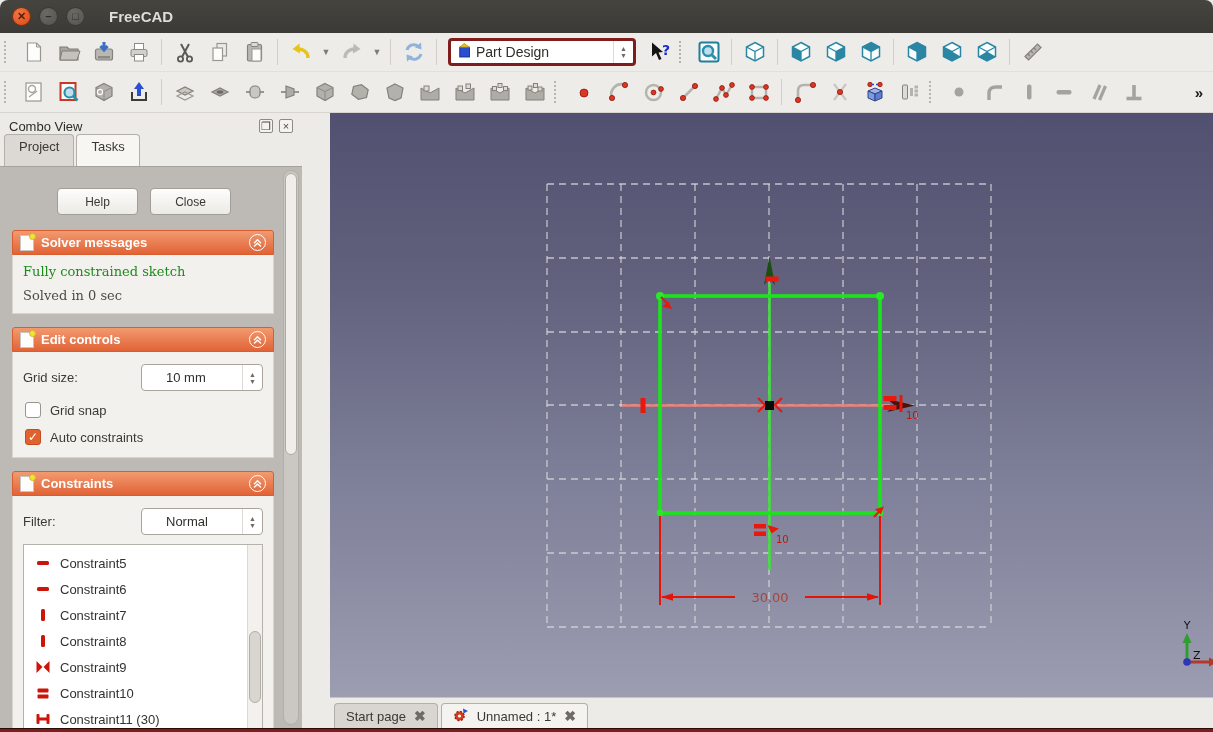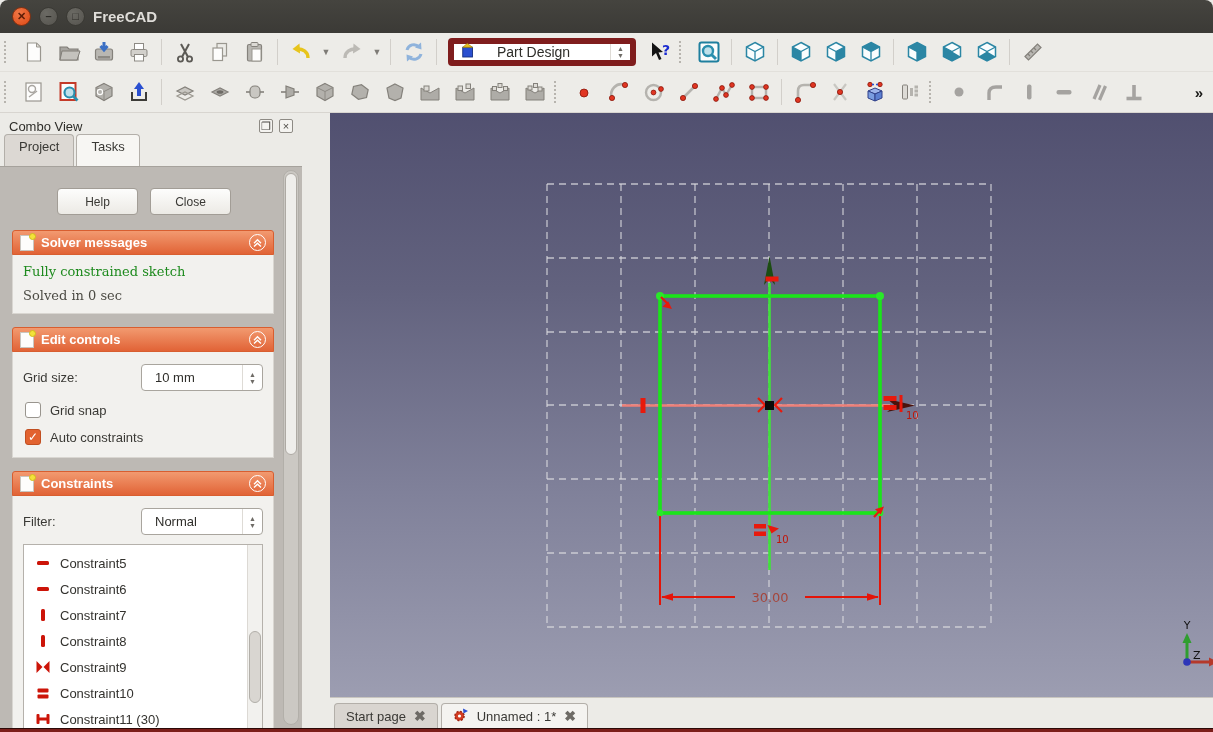--- a/index.html
+++ b/index.html
@@ -9,32 +9,32 @@
     background:#ECEBE7; position:relative; overflow:hidden;
     font-size:13px; color:#3a3935;
   }
   
   .titlebar { height:33px; background:linear-gradient(#45443f,#3b3a36);
     display:flex; align-items:center; padding-left:12px; border-radius:8px 8px 0 0; }
   .winbtn { width:19px; height:19px; border-radius:50%; margin-right:8px;
     display:flex; align-items:center; justify-content:center; font-size:11px; line-height:1; }
   .winbtn.close { background:radial-gradient(circle at 35% 30%,#f07746,#dd4814); border:1px solid #863111; color:#5e1d07; font-weight:bold; }
   .winbtn.min, .winbtn.max { background:radial-gradient(circle at 35% 30%,#6b6a64,#55534e); border:1px solid #3a3934; color:#2c2b27; font-weight:bold; }
-  .wintitle { color:#dfddd9; font-weight:bold; font-size:15px; }
+  .wintitle { color:#dfddd9; font-weight:bold; font-size:15px; margin-left:16px; }
   
   .toolbar { display:flex; align-items:center; background:#EDECE8; padding:2px 2px; }
   .toolbar.row1 { height:39px; border-bottom:1px solid #e2e0db; }
   .toolbar.row2 { height:41px; border-bottom:1px solid #d8d5d0; }
   .tbtn { width:35px; height:32px; display:flex; align-items:center; justify-content:center; border-radius:3px; flex:0 0 auto; }
   .tbtn svg { display:block; }
   .tsep { width:1px; height:26px; background:#d2cfca; margin:0 5px; flex:0 0 auto; }
   .thandle { width:7px; height:22px; border-left:2px dotted #b7b4ae; margin:0 5px 0 2px; flex:0 0 auto; }
   .tdd { width:16px; height:30px; display:flex; align-items:center; justify-content:center; color:#7e7b76; font-size:9px; flex:0 0 auto; }
-  .tcombo { display:flex; align-items:center; background:#fff; border:6px solid #7f1d1d;
-    border-radius:4px; height:28px; width:188px; padding:0 0 0 5px; gap:20px; margin:0 6px; flex:0 0 auto; }
+  .tcombo { display:flex; align-items:center; background:#fff; border:3px solid #7f1d1d;
+    border-radius:4px; height:28px; width:188px; padding:0 0 0 5px; gap:2px; margin:0 6px; flex:0 0 auto; }
   .tcombo .lbl { font-size:14px; color:#2f2e2a; }
   .spincol { margin-left:auto; align-self:stretch; display:flex; flex-direction:column; justify-content:center;
     padding:0 6px; border-left:1px solid #dedbd6; color:#6e6b66; font-size:7px; line-height:7px; }
   .toverflow { margin-left:auto; font-size:15px; font-weight:bold; color:#1a1a18; padding:0 8px; }
   
   .sidepanel { position:absolute; left:0; top:113px; width:302px; bottom:4px; background:#ECEBE7; }
   .panel-head { height:26px; display:flex; align-items:center; padding:0 9px; font-size:13px; color:#2e2d29; }
   .panel-head .ic { margin-left:6px; color:#4d4b46; font-size:11px; width:14px; height:14px;
     display:flex; align-items:center; justify-content:center; border:1px solid #8d8a84; border-radius:2px; background:#f4f3f0;}
   .panel-head .spacer { flex:1; }
@@ -60,21 +60,21 @@
   .pageicon { width:14px; height:16px; background:#fdfdfc; border:1px solid #c9c6c0; position:relative; }
   .pageicon .dot { position:absolute; right:-3px; top:-3px; width:7px; height:7px; border-radius:50%; background:#f3e23a; border:1px solid #cfbd1e; }
   .collapse { margin-left:auto; width:17px; height:17px; border:1.5px solid #fff; border-radius:50%;
     display:flex; align-items:center; justify-content:center; }
   .sec-body { background:#F2F1EE; border:1px solid #d9d6d1; border-top:none; padding:9px 10px 10px; }
   .solver-ok { color:#1d8a1d; font-family:"DejaVu Serif", serif; font-size:13px; }
   .solver-time { color:#4c4b44; font-family:"DejaVu Serif", serif; font-size:13px; margin-top:9px; }
   .formrow { display:flex; align-items:center; margin:3px 0 6px; }
   .formlabel { font-size:13px; color:#3a3935; }
   .spinbox { margin-left:auto; width:122px; height:27px; background:#fff; border:1px solid #a9a59e;
-    border-radius:4px; display:flex; align-items:center; padding:0 0 0 13px; font-size:13px; color:#2f2e2a; }
+    border-radius:4px; display:flex; align-items:center; padding:0 0 0 24px; font-size:13px; color:#2f2e2a; }
   .checkrow { display:flex; align-items:center; gap:9px; margin:11px 0 2px 2px; font-size:13px; }
   .cb { width:16px; height:16px; border:1px solid #99958e; border-radius:3px; background:#fff;
     display:flex; align-items:center; justify-content:center; font-size:12px; color:#fff; }
   .cb.checked { background:#E2622F; border-color:#c14e20; }
   .clist { background:#fff; border:1px solid #b5b1ab; height:192px; margin-top:9px; position:relative; overflow:hidden; padding:5px 0 0 4px; }
   .citem { display:flex; align-items:center; gap:9px; height:26px; padding:0 6px; color:#33322e; font-size:13px; }
   .citem .cicon { width:17px; display:flex; justify-content:center; }
   .lscroll { position:absolute; right:0; top:0; bottom:0; width:15px; background:#f2f1ee; border-left:1px solid #dcd9d4; }
   .lthumb { position:absolute; left:1px; right:1px; top:45%; height:38%; background:#d9d6d1; border:1px solid #b2afa9; border-radius:6px; }
   .larrow { position:absolute; left:0; right:0; bottom:1px; text-align:center; font-size:7px; color:#6e6b66; }

